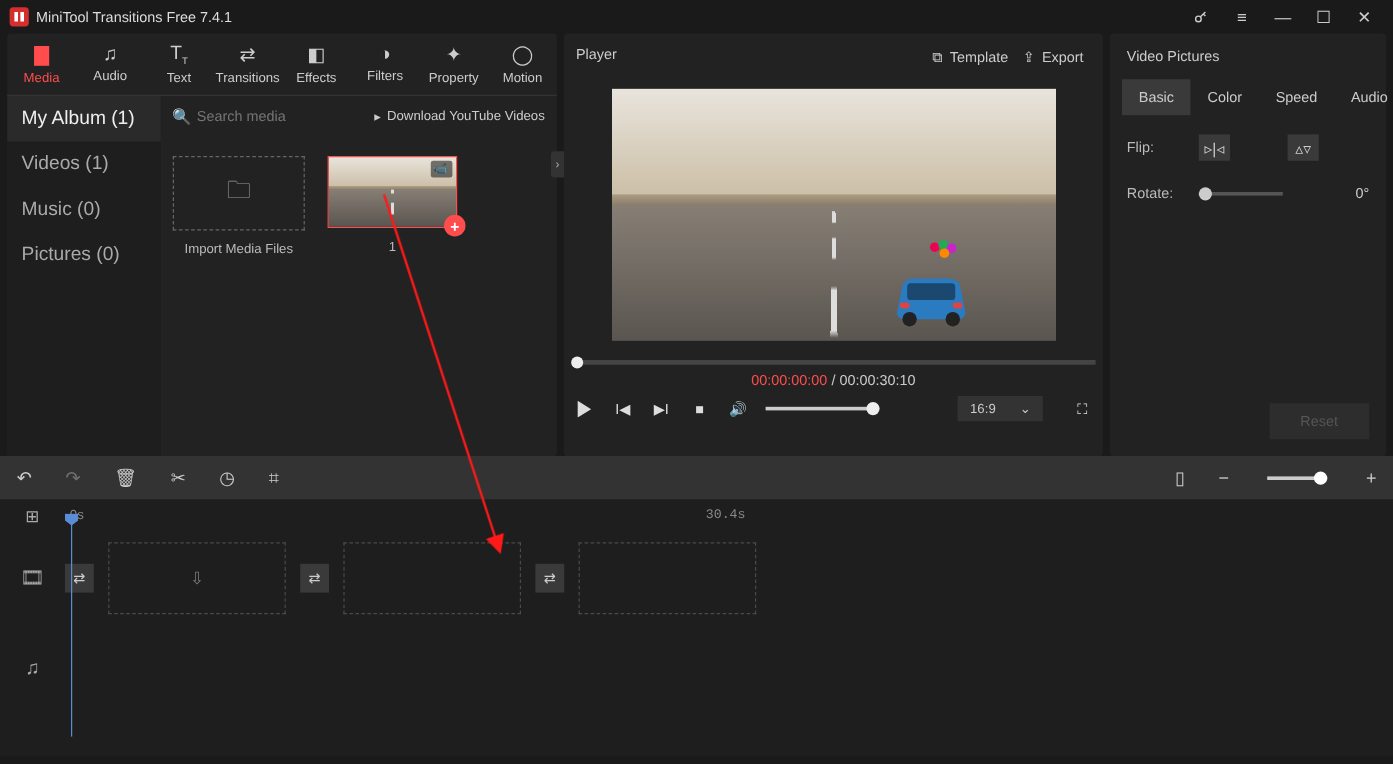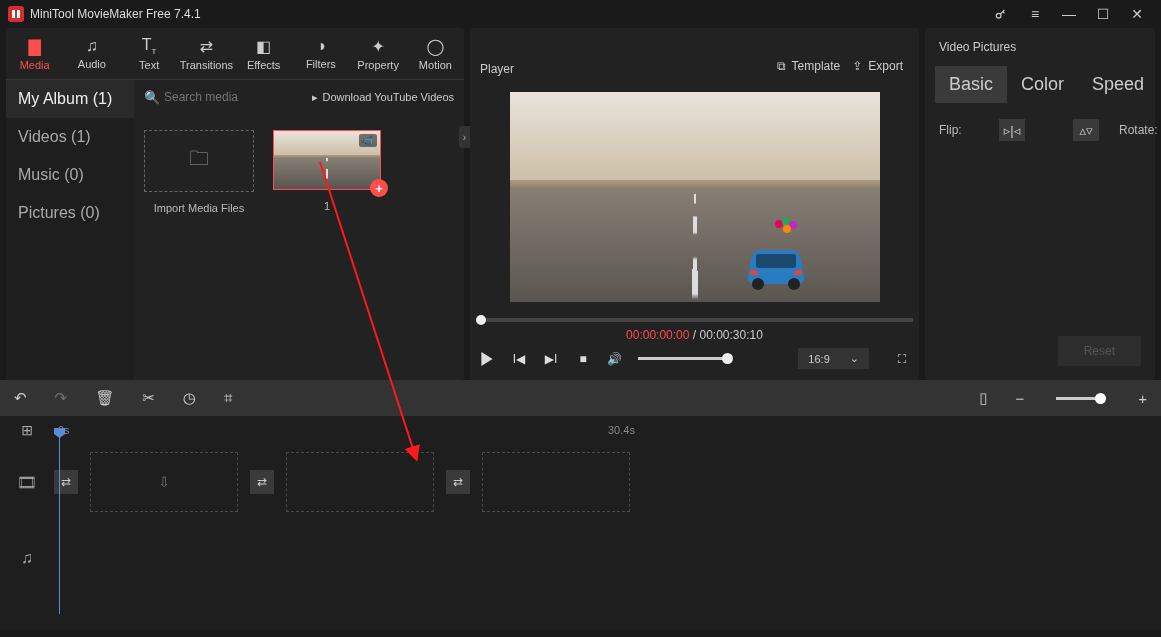--- a/index.html
+++ b/index.html
@@ -39,21 +39,21 @@
 .mediagrid { display: flex; padding: 16px 10px; gap: 18px; }
 .mediacell { width: 110px; display: flex; flex-direction: column; align-items: center; gap: 10px; }
 .thumb-import { width: 110px; height: 62px; border: 1px dashed #666; display: flex; align-items: center; justify-content: center; font-size: 20px; color: #999; cursor: pointer; }
 .thumb-clip { width: 108px; height: 60px; border: 1px solid #ff4d4d; position: relative; cursor: pointer; }
 .thumb-clip .roadimg { width: 100%; height: 100%; }
 .thumb-clip .camicon { position: absolute; top: 3px; right: 3px; background: rgba(0,0,0,.5); color: #eee; font-size: 10px; padding: 1px 3px; border-radius: 2px; }
 .thumb-clip .plusicon { position: absolute; bottom: -8px; right: -8px; width: 18px; height: 18px; background: #ff4d4d; border-radius: 50%; color: #fff; display: flex; align-items: center; justify-content: center; font-size: 13px; font-weight: bold; }
 .mediacell .caption { font-size: 11px; color: #bbb; }
 
 
-.previewhdr { display: flex; align-items: flex-end; padding: 4px 4px 8px 4px; font-size: 12px; margin-top: 18px; }
+.previewhdr { display: flex; align-items: flex-start; padding: 4px 4px 8px 4px; font-size: 12px; }
 .previewhdr .spacer { flex: 1; }
 .hdrbtn { display: flex; align-items: center; gap: 6px; color: #ccc; cursor: pointer; padding: 3px 6px; }
 .previewbox { width: 370px; height: 210px; margin: 8px auto 0 auto; position: relative; }
 .previewbox .roadimg { width: 100%; height: 100%; }
 .expand-tab { position: absolute; left: -11px; top: 98px; width: 11px; height: 22px; background: #333; color: #aaa; display: flex; align-items: center; justify-content: center; font-size: 10px; border-radius: 3px 0 0 3px; cursor: pointer; }
 .car { position: absolute; bottom: 8px; right: 68px; }
 .balloons { position: absolute; bottom: 62px; right: 80px; width: 26px; height: 22px; }
 .progress { margin: 16px 0 6px 0; height: 4px; background: #444; position: relative; }
 .progress .knob { position: absolute; left: 0; top: -3px; width: 10px; height: 10px; background: #eee; border-radius: 50%; }
 .timecodes { text-align: center; font-size: 12px; margin-bottom: 6px; }
@@ -61,23 +61,23 @@
 .timecodes .tot { color: #ccc; }
 .controls { display: flex; align-items: center; gap: 14px; padding: 0 2px; }
 .ctrl { width: 18px; height: 18px; display: flex; align-items: center; justify-content: center; color: #ddd; cursor: pointer; }
 .vol-slider { width: 90px; height: 3px; background: #ccc; position: relative; }
 .vol-slider .vknob { position: absolute; right: -5px; top: -4px; width: 11px; height: 11px; background: #eee; border-radius: 50%; }
 .aspect { margin-left: auto; background: #333; padding: 4px 10px; display: flex; align-items: center; gap: 20px; font-size: 11px; cursor: pointer; }
 
 
 .right .hdr { padding: 12px 14px; font-size: 12px; }
 .proptabs { display: flex; padding: 0 10px; gap: 0; }
-.proptab { padding: 8px 14px; font-size: 18px; color: #ccc; cursor: pointer; }
+.proptab { padding: 8px 14px; font-size: 12px; color: #ccc; cursor: pointer; }
 .proptab.active { background: #3a3a3a; }
-.propbody { padding: 16px 14px; display: flex; gap: 20px; font-size: 12px; }
+.propbody { padding: 16px 14px; display: flex; flex-direction: column; gap: 20px; font-size: 12px; }
 .proprow { display: flex; align-items: center; gap: 14px; }
 .proprow .lbl { width: 46px; color: #bbb; }
 .flipbtn { width: 26px; height: 22px; background: #3a3a3a; display: flex; align-items: center; justify-content: center; cursor: pointer; font-size: 13px; }
 .rot-slider { width: 70px; height: 3px; background: #555; position: relative; }
 .rot-slider .rknob { position: absolute; left: 0; top: -4px; width: 11px; height: 11px; background: #ccc; border-radius: 50%; }
 .resetbtn { margin: auto 14px 14px auto; padding: 8px 26px; background: #2d2d2d; color: #555; cursor: default; display: inline-block; }
 
 
 .timeline { height: 250px; background: #1e1e1e; }
 .tltool { height: 36px; background: #333; display: flex; align-items: center; padding: 0 14px; gap: 28px; }
@@ -85,21 +85,21 @@
 .tltool .spacer { flex: 1; }
 .zoom-slider { width: 50px; height: 3px; background: #ccc; position: relative; margin: 0 4px; }
 .zoom-slider .zknob { position: absolute; right: 0; top: -4px; width: 11px; height: 11px; background: #fff; border-radius: 50%; }
 .tlbody { display: flex; height: 214px; }
 .tlicons { width: 54px; display: flex; flex-direction: column; align-items: center; }
 .tlicons .row { height: 28px; display: flex; align-items: center; justify-content: center; color: #aaa; font-size: 14px; width: 100%; }
 .tlicons .trackicon { height: 76px; display: flex; align-items: center; justify-content: center; color: #aaa; font-size: 16px; width: 100%; }
 .tltracks { flex: 1; position: relative; overflow-x: auto; }
 .ruler { height: 28px; display: flex; align-items: center; position: relative; font-size: 11px; color: #888; }
 .ruler .t0 { position: absolute; left: 4px; }
-.ruler .t1 { position: absolute; left: 554px; }
+.ruler .t1 { position: absolute; left: 534px; font-family: Liberation Mono, monospace; }
 .playhead { position: absolute; left: 5px; top: 14px; width: 1px; height: 184px; background: #5a8dd6; z-index: 5; }
 .playhead::before { content: ''; position: absolute; top: -2px; left: -5px; width: 11px; height: 10px; background: #5a8dd6; clip-path: polygon(0 0, 100% 0, 100% 60%, 50% 100%, 0 60%); }
 .track { height: 76px; display: flex; align-items: center; gap: 12px; padding-right: 20px; }
 .clip { width: 556px; height: 72px; border: 1px solid #ff4d4d; position: relative; display: flex; }
 .clip .frame { flex: 1; height: 52px; }
 .clip .audiobar { position: absolute; bottom: 0; left: 0; right: 0; height: 18px; background: #4a6a9a; display: flex; align-items: center; padding: 0 4px; color: #ddd; font-size: 10px; }
 .clip .speedbadge { position: absolute; bottom: 20px; right: 2px; background: rgba(0,0,0,.7); color: #ddd; font-size: 9px; padding: 1px 4px; }
 .transbtn { width: 24px; height: 24px; background: #3a3a3a; display: flex; align-items: center; justify-content: center; color: #ccc; cursor: pointer; }
 .dropzone { width: 148px; height: 60px; border: 1px dashed #4a4a4a; display: flex; align-items: center; justify-content: center; color: #777; font-size: 14px; }
 .tltracks::-webkit-scrollbar { height: 10px; }
@@ -117,21 +117,21 @@
 </style>
 </head>
 <body>
 
 <div class="titlebar">
   <span class="logo">
     <svg viewBox="0 0 10 10">
         <path d="M1 1h3v8H1zM6 1h3v8H6z"></path>
       </svg>
   </span>
-  <span class="title">MiniTool MovieMaker Free 7.4.1</span>
+  <span class="title">MiniTool Transitions Free 7.4.1</span>
   <div class="titlebar-right">
     <div class="winbtn">
         <svg width="14" height="14" viewBox="0 0 24 24" fill="none" stroke="#ccc" stroke-width="2">
           <circle cx="8" cy="15" r="4"></circle>
           <path d="M11 12l7-7M15 8l3 3"></path>
         </svg>
       </div>
     <div class="winbtn">≡</div>
     <div class="winbtn">—</div>
     <div class="winbtn">☐</div>

